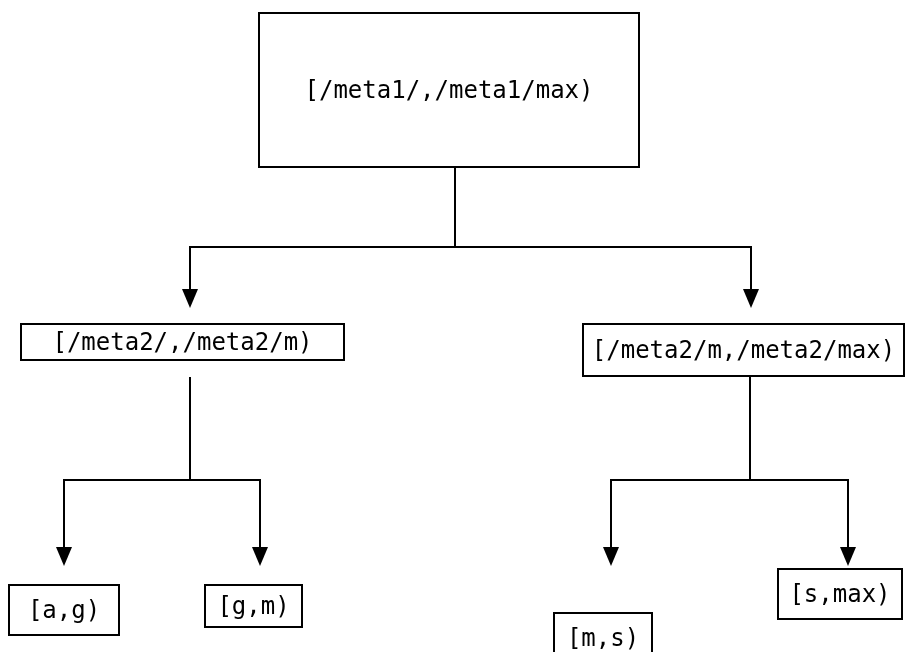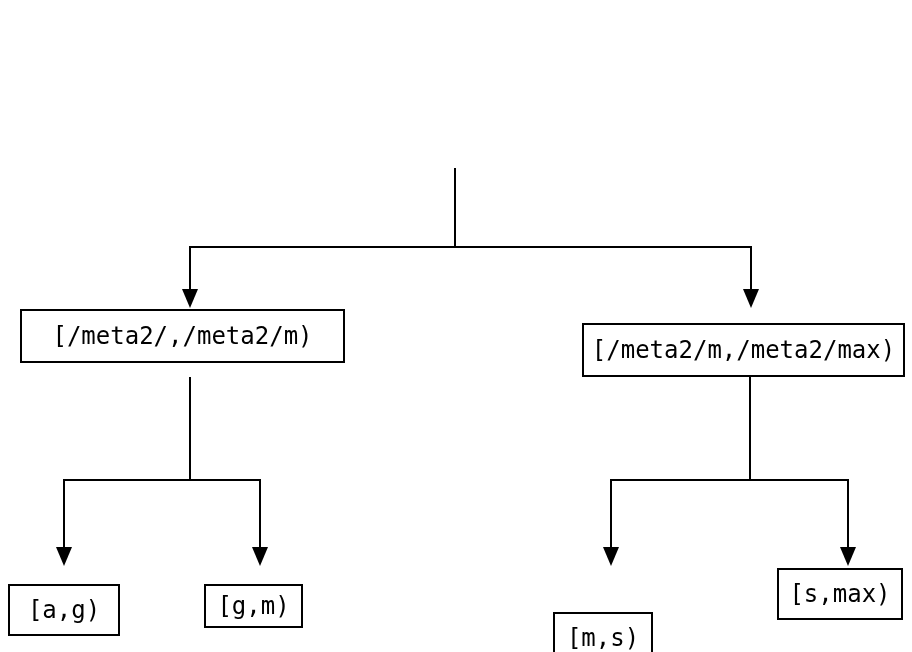--- a/index.html
+++ b/index.html
@@ -38,21 +38,21 @@
     position: absolute;
     width: 0;
     height: 0;
     border-left: 8px solid transparent;
     border-right: 8px solid transparent;
     border-top: 19px solid #000000;
   }
 
   
   .n-root   { left: 258px; top: 12px;  width: 382px; height: 156px; }
-  .n-left   { left: 20px;  top: 309px; width: 325px; height: 54px; }
+  .n-left   { left: 20px;  top: 323px; width: 325px; height: 38px; }
   .n-right  { left: 582px; top: 323px; width: 323px; height: 54px; }
   .n-ag     { left: 8px;   top: 584px; width: 112px; height: 52px; }
   .n-gm     { left: 204px; top: 584px; width: 99px;  height: 44px; }
   .n-ms     { left: 553px; top: 612px; width: 100px; height: 52px; }
   .n-smax   { left: 777px; top: 568px; width: 126px; height: 52px; }
 
   
   .e-root-stem   { left: 454px; top: 168px; height: 79px; }
   .e-top-h       { left: 189px; top: 246px; width: 563px; }
   .e-top-dropL   { left: 189px; top: 246px; height: 43px; }
@@ -74,20 +74,21 @@
   .e-right-dropL { left: 610px; top: 479px; height: 68px; }
   .e-right-dropR { left: 847px; top: 479px; height: 68px; }
   .a-right-L     { left: 603px; top: 547px; }
   .a-right-R     { left: 840px; top: 547px; }
 </style>
 </head>
 <body>
 
 <div class="canvas">
 
+  <div class="node n-root">[/meta1/,/meta1/max)</div>
 
   <div class="node n-left">[/meta2/,/meta2/m)</div>
 
   <div class="node n-right">[/meta2/m,/meta2/max)</div>
 
   <div class="node n-ag">[a,g)</div>
 
   <div class="node n-gm">[g,m)</div>
 
   <div class="node n-ms">[m,s)</div>

